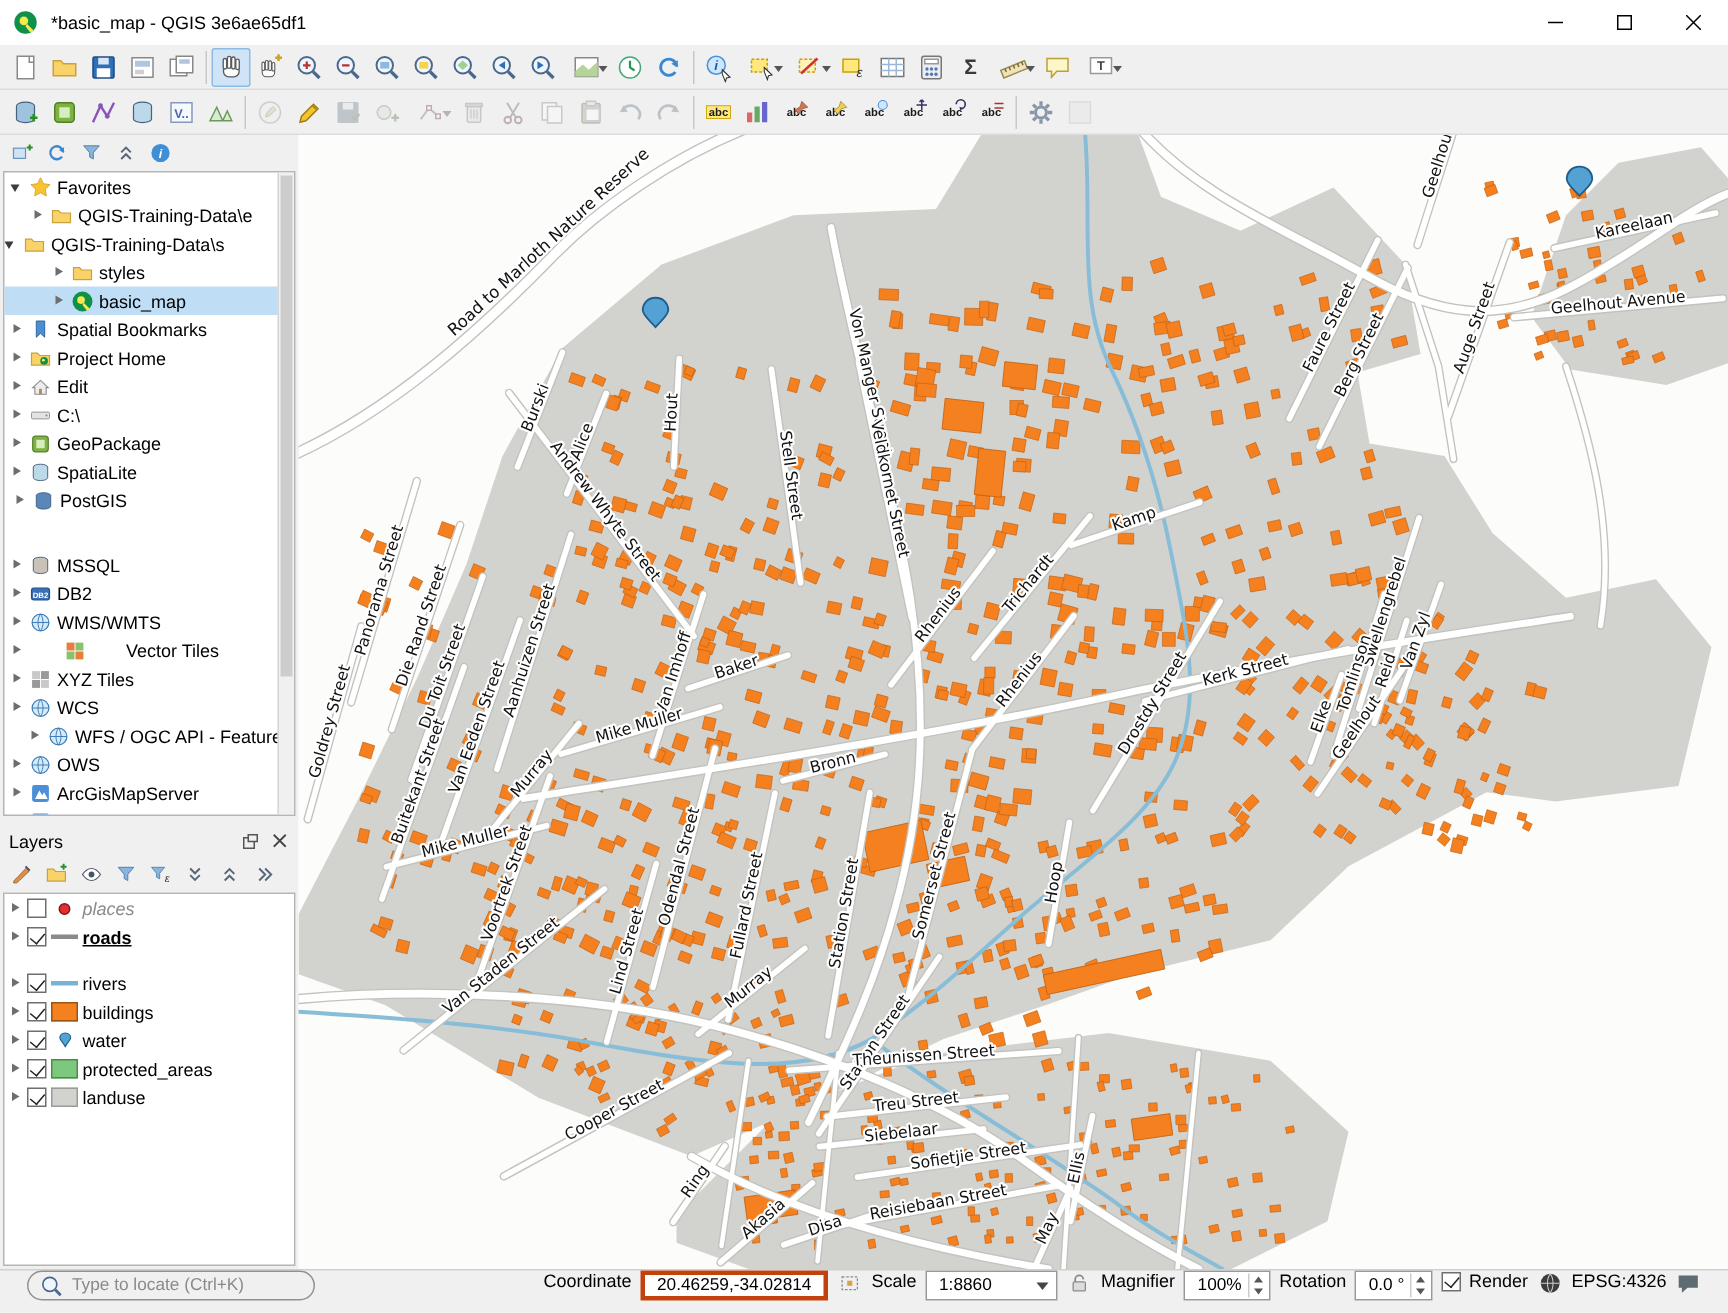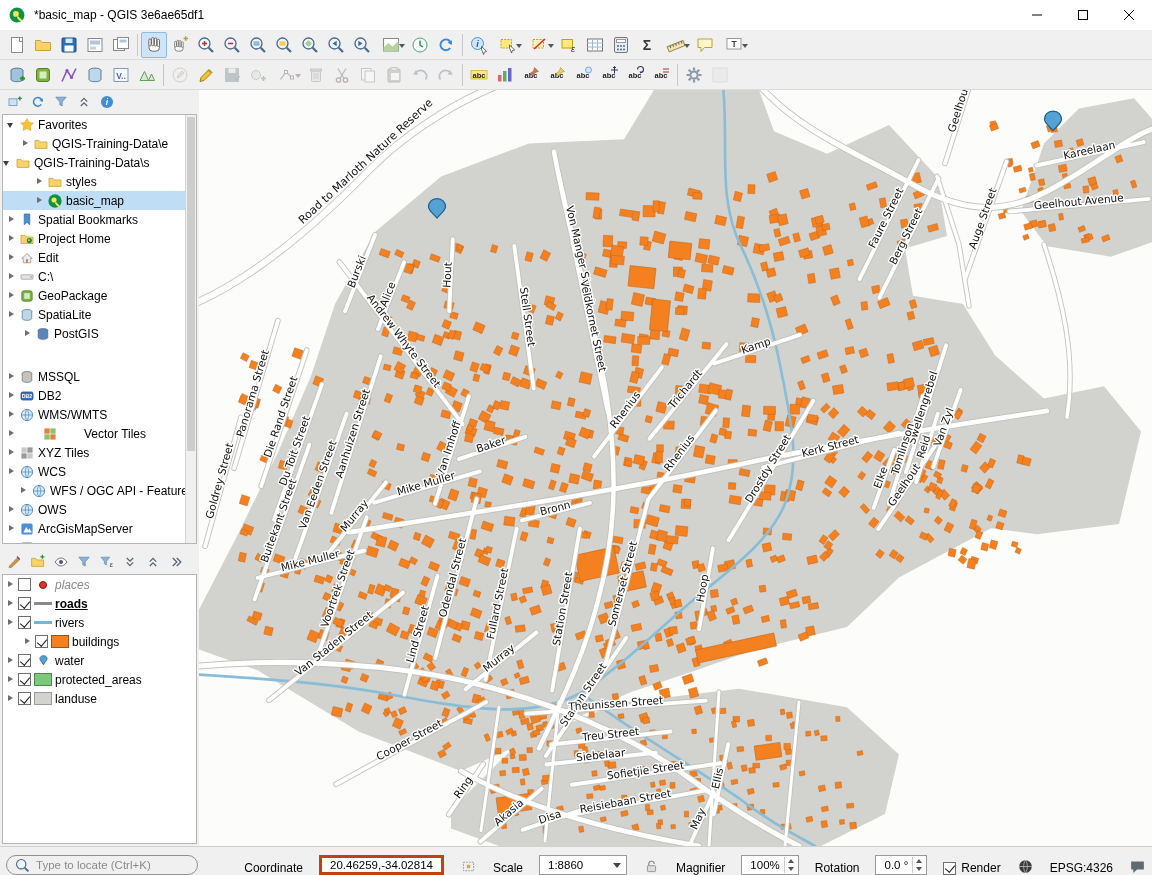--- a/index.html
+++ b/index.html
@@ -61,21 +61,21 @@
   .dot{width:8px;height:8px;border-radius:50%;background:#e03030;border:1px solid #8a1515;display:block}
   .lyr-label{font-size:12px}
   .lyr-label.bold{font-weight:bold;text-decoration:underline}
   .lyr-label.muted{color:#8a8a8a;font-style:italic}
 
   .map{flex:1;position:relative;background:#fff;min-width:0}
   #map-svg{width:100%;height:100%;display:block}
   #map-svg text{font-family:"DejaVu Sans",sans-serif}
 
   
-  .statusbar{height:29px;display:flex;align-items:flex-end;gap:16px;padding:0 6px;border-top:1px solid #d0d0d0;background:#f0f0f0;flex:0 0 29px}
+  .statusbar{height:29px;display:flex;align-items:flex-start;gap:6px;padding:0 18px;border-top:1px solid #d0d0d0;background:#f0f0f0;flex:0 0 29px}
   .locate{width:192px;height:20px;border:1px solid #919191;border-radius:10px;display:flex;align-items:center;padding:0 7px;gap:5px;background:#f0f0f0}
   .locate .ph{color:#8a8a8a;font-size:11.5px;white-space:nowrap}
   .sb-flex{flex:1}
   .sb-label{font-size:12px;white-space:nowrap}
   .sb-box{height:20px;min-width:118px;border:3px solid #c2410c;background:#fff;display:flex;align-items:center;justify-content:center;padding:0 8px;font-size:11.5px}
   .sb-combo{height:20px;width:88px;border:1px solid #999;background:#fff;display:flex;align-items:center;padding:0 5px 0 8px;font-size:11.5px}
   .sb-combo .dd{width:0;height:0;border-left:4px solid transparent;border-right:4px solid transparent;border-top:5px solid #444;margin-left:auto}
   .sb-spin{height:20px;border:1px solid #999;background:#fff;display:flex;align-items:center;padding:0 18px 0 8px;font-size:11.5px;position:relative}
   .spin-btns{position:absolute;right:1px;top:1px;bottom:1px;width:13px;display:flex;flex-direction:column;border-left:1px solid #ccc}
   .spin-up,.spin-dn{flex:1;display:flex;align-items:center;justify-content:center}
@@ -632,21 +632,21 @@
             <div class="tree-row" style="padding-left: 4px;">
               <span class="arrow closed"></span>
               <span class="tree-icon">
                 <svg width="16" height="16" viewBox="0 0 20 20">
                   <ellipse cx="10" cy="5.5" rx="6" ry="2.4" fill="#bcd9ea" stroke="#44617e" stroke-width=".8"></ellipse>
                   <path d="M4 5.5v8.8c0 1.3 2.7 2.4 6 2.4s6-1.1 6-2.4V5.5" fill="#bcd9ea" stroke="#44617e" stroke-width=".8"></path>
                 </svg>
               </span>
               <span class="tree-label">SpatiaLite</span>
             </div>
-            <div class="tree-row" style="padding-left: 20px;">
+            <div class="tree-row" style="padding-left: 6px;">
               <span class="arrow closed"></span>
               <span class="tree-icon">
                 <svg width="16" height="16" viewBox="0 0 20 20">
                   <ellipse cx="10" cy="5.5" rx="6" ry="2.4" fill="#5a86b8" stroke="#44617e" stroke-width=".8"></ellipse>
                   <path d="M4 5.5v8.8c0 1.3 2.7 2.4 6 2.4s6-1.1 6-2.4V5.5" fill="#5a86b8" stroke="#44617e" stroke-width=".8"></path>
                 </svg>
               </span>
               <span class="tree-label">PostGIS</span>
             </div>
             <div class="tree-row" style="padding-left: 4px; margin-top: 24px;">
@@ -750,20 +750,36 @@
                   <rect x="3" y="3" width="14" height="14" rx="2" fill="#4a90d9"></rect>
                   <path d="M5.5 14.5l3.5-7 2.5 4 1.5-2.5 3 5.5z" fill="#fff"></path>
                 </svg>
               </span>
               <span class="tree-label">ArcGisFeatureServer</span>
             </div>
           </div>
       </div>
       <div class="splitter"></div>
       <div class="panel layers-panel">
+        <div class="panel-header">
+          <span>Layers</span>
+          <span class="hbtns">
+            <span class="hbtn">
+                <svg width="10" height="10">
+                  <rect x="0.5" y="2.5" width="7" height="7" fill="none" stroke="#555"></rect>
+                  <rect x="3.5" y="0.5" width="6" height="4.5" fill="#f0f0f0" stroke="#555"></rect>
+                </svg>
+              </span>
+            <span class="hbtn">
+                <svg width="9" height="9">
+                  <path d="M0.5 0.5L8.5 8.5M8.5 0.5L0.5 8.5" stroke="#444" stroke-width="1.2"></path>
+                </svg>
+              </span>
+          </span>
+        </div>
         <div class="panel-toolbar" id="layers-toolbar">
             <div class="ptb-btn">
               <svg width="16" height="16" viewBox="0 0 20 20">
                 <path d="M2.5 17c.3-2.8 1.8-3 3-4.4l7.6-8 2.6 2.6-8 7.6c-1.5 1.3-1.7 2.7-5.2 2.2z" fill="#d98e4a" stroke="#9c6430" stroke-width=".7"></path>
                 <path d="M12.5 3.2l3.5 3.5" stroke="#555" stroke-width="1.6"></path>
               </svg>
             </div>
             <div class="ptb-btn">
               <svg width="16" height="16" viewBox="0 0 20 20">
                 <path d="M2 5.5h5l1.8 2H17v8H2z" fill="#f9d26a" stroke="#c8a23c"></path>
@@ -813,29 +829,29 @@
               <span class="lyr-label muted">places</span>
             </div>
             <div class="tree-row" style="padding-left: 3px;">
               <span class="arrow closed"></span>
               <span class="cb checked"></span>
               <span class="swatch">
                 <span class="lin lin-gray"></span>
               </span>
               <span class="lyr-label bold">roads</span>
             </div>
-            <div class="tree-row" style="padding-left: 3px;">
+            <div class="tree-row" style="padding-left: 3px; margin-top: 12px;">
               <span class="arrow closed"></span>
               <span class="cb checked"></span>
               <span class="swatch">
                 <span class="lin lin-blue"></span>
               </span>
               <span class="lyr-label">rivers</span>
             </div>
-            <div class="tree-row" style="padding-left: 20px;">
+            <div class="tree-row" style="padding-left: 3px;">
               <span class="arrow closed"></span>
               <span class="cb checked"></span>
               <span class="swatch fill-orange"></span>
               <span class="lyr-label">buildings</span>
             </div>
             <div class="tree-row" style="padding-left: 3px;">
               <span class="arrow closed"></span>
               <span class="cb checked"></span>
               <span class="swatch">
                 <svg width="15" height="15" viewBox="0 0 20 20">

